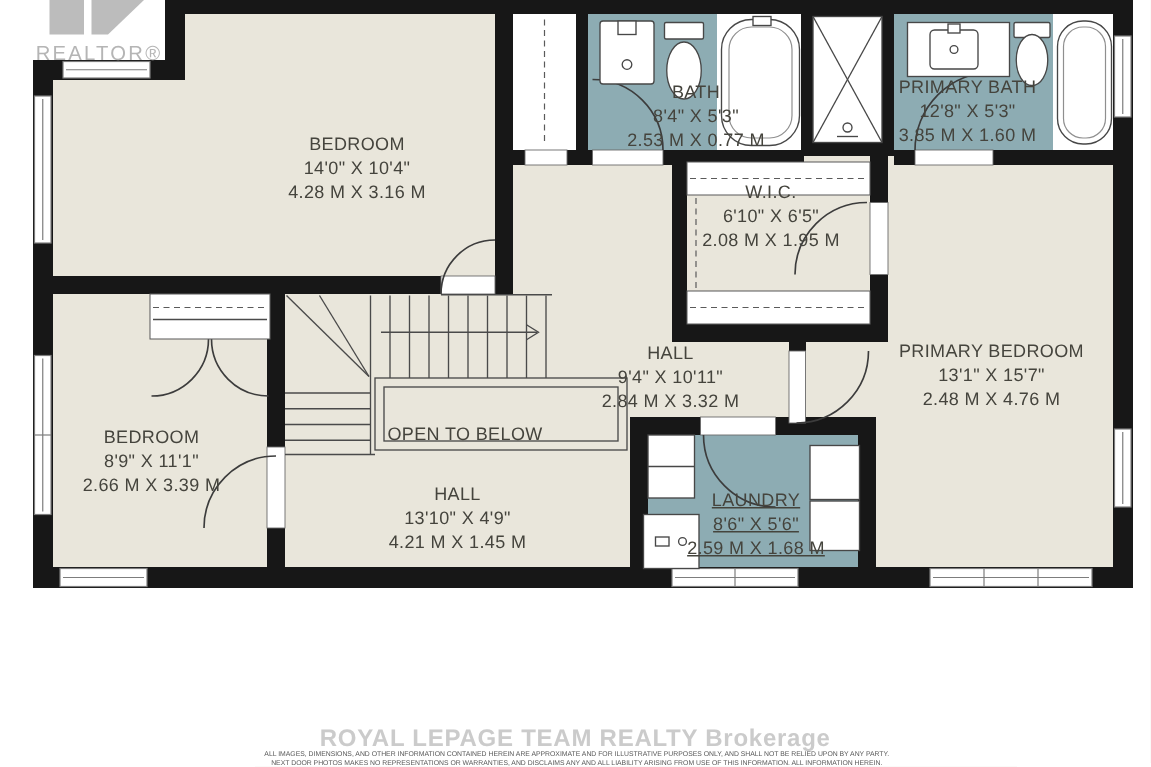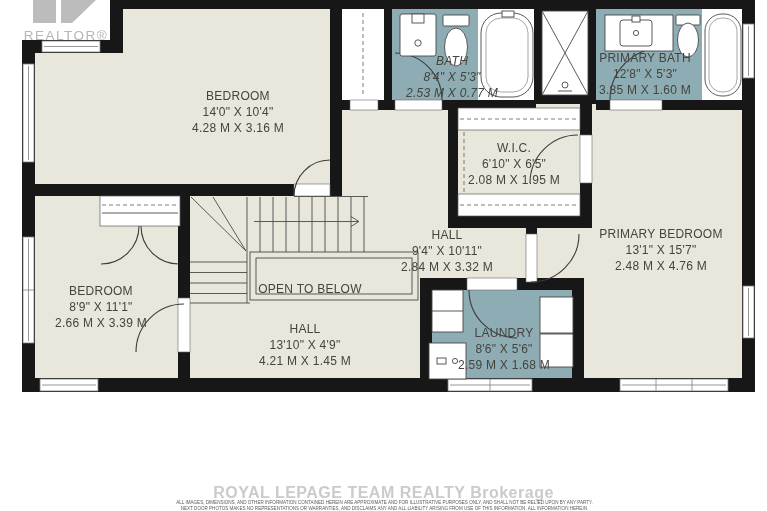--- a/index.html
+++ b/index.html
@@ -204,31 +204,31 @@
       <rect class="fx" x="540" y="297" width="33" height="36"></rect>
       <rect class="fx" x="540" y="334" width="33" height="33"></rect>
     </g>
   </svg>
 
   <div class="room-label" style="left:138px;top:88px;width:200px;">
     <div class="rn">BEDROOM</div>
     <div class="rd">14'0" X 10'4"</div>
     <div class="rd">4.28 M X 3.16 M</div>
   </div>
-  <div class="room-label" style="left:372px;top:53px;width:160px;font-style:italic;">
+  <div class="room-label" style="left:384px;top:53px;width:160px;">
     <div class="rn">BATH</div>
     <div class="rd">8'4" X 5'3"</div>
     <div class="rd">2.53 M X 0.77 M</div>
   </div>
   <div class="room-label" style="left:565px;top:50px;width:160px;">
     <div class="rn">PRIMARY BATH</div>
     <div class="rd">12'8" X 5'3"</div>
     <div class="rd">3.85 M X 1.60 M</div>
   </div>
-  <div class="room-label" style="left:434px;top:140px;width:160px;">
+  <div class="room-label" style="left:434px;top:120px;width:160px;">
     <div class="rn">W.I.C.</div>
     <div class="rd">6'10" X 6'5"</div>
     <div class="rd">2.08 M X 1.95 M</div>
   </div>
   <div class="room-label" style="left:367px;top:227px;width:160px;">
     <div class="rn">HALL</div>
     <div class="rd">9'4" X 10'11"</div>
     <div class="rd">2.84 M X 3.32 M</div>
   </div>
   <div class="room-label" style="left:571px;top:226px;width:180px;">
@@ -239,21 +239,21 @@
   <div class="room-label" style="left:11px;top:283px;width:180px;">
     <div class="rn">BEDROOM</div>
     <div class="rd">8'9" X 11'1"</div>
     <div class="rd">2.66 M X 3.39 M</div>
   </div>
   <div class="room-label" style="left:215px;top:321px;width:180px;">
     <div class="rn">HALL</div>
     <div class="rd">13'10" X 4'9"</div>
     <div class="rd">4.21 M X 1.45 M</div>
   </div>
-  <div class="room-label" style="left:424px;top:325px;width:160px;">
+  <div class="room-label" style="left:424px;top:325px;width:160px;text-decoration:underline;">
     <div class="rn">LAUNDRY</div>
     <div class="rd">8'6" X 5'6"</div>
     <div class="rd">2.59 M X 1.68 M</div>
   </div>
   <div class="room-label" style="left:230px;top:281px;width:160px;">
     <div class="rn">OPEN TO BELOW</div>
   </div>
 
   <div class="logo-box">
     <svg width="92" height="46" viewBox="0 0 92 46">

